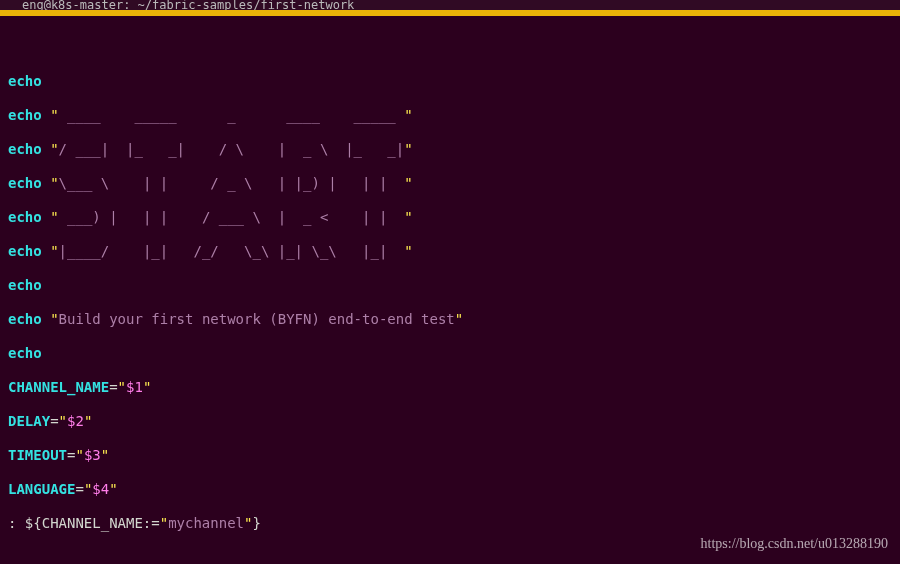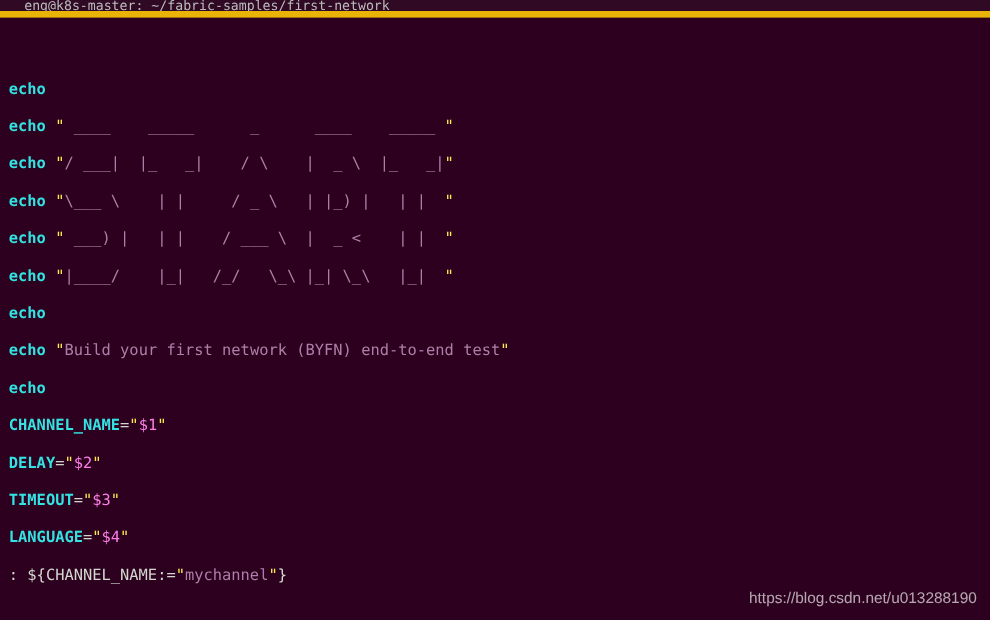--- a/index.html
+++ b/index.html
@@ -42,21 +42,21 @@
     width: 8px;
     height: 14px;
     background: #d3d7cf;
     vertical-align: text-bottom;
   }
   .watermark {
     position: absolute;
     right: 12px;
     bottom: 12px;
     color: rgba(255,255,255,0.65);
-    font-family: Liberation Sans, sans-serif;
+    font-family: Liberation Serif, serif;
     font-size: 14px;
     white-space: nowrap;
   }
 </style>
 </head>
 <body>
 
 <div class="titlebar">eng@k8s-master: ~/fabric-samples/first-network</div>
 
 <div class="terminal">

